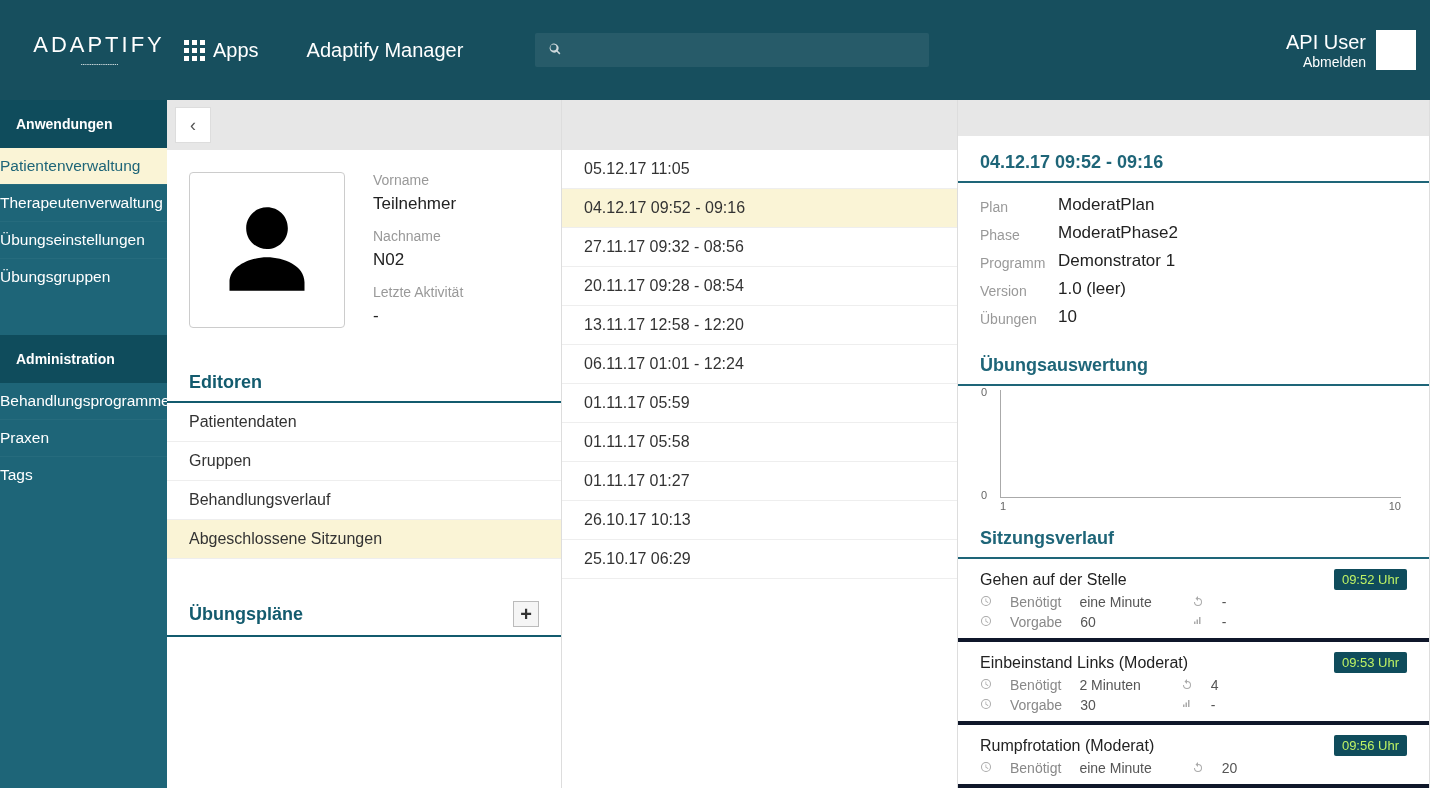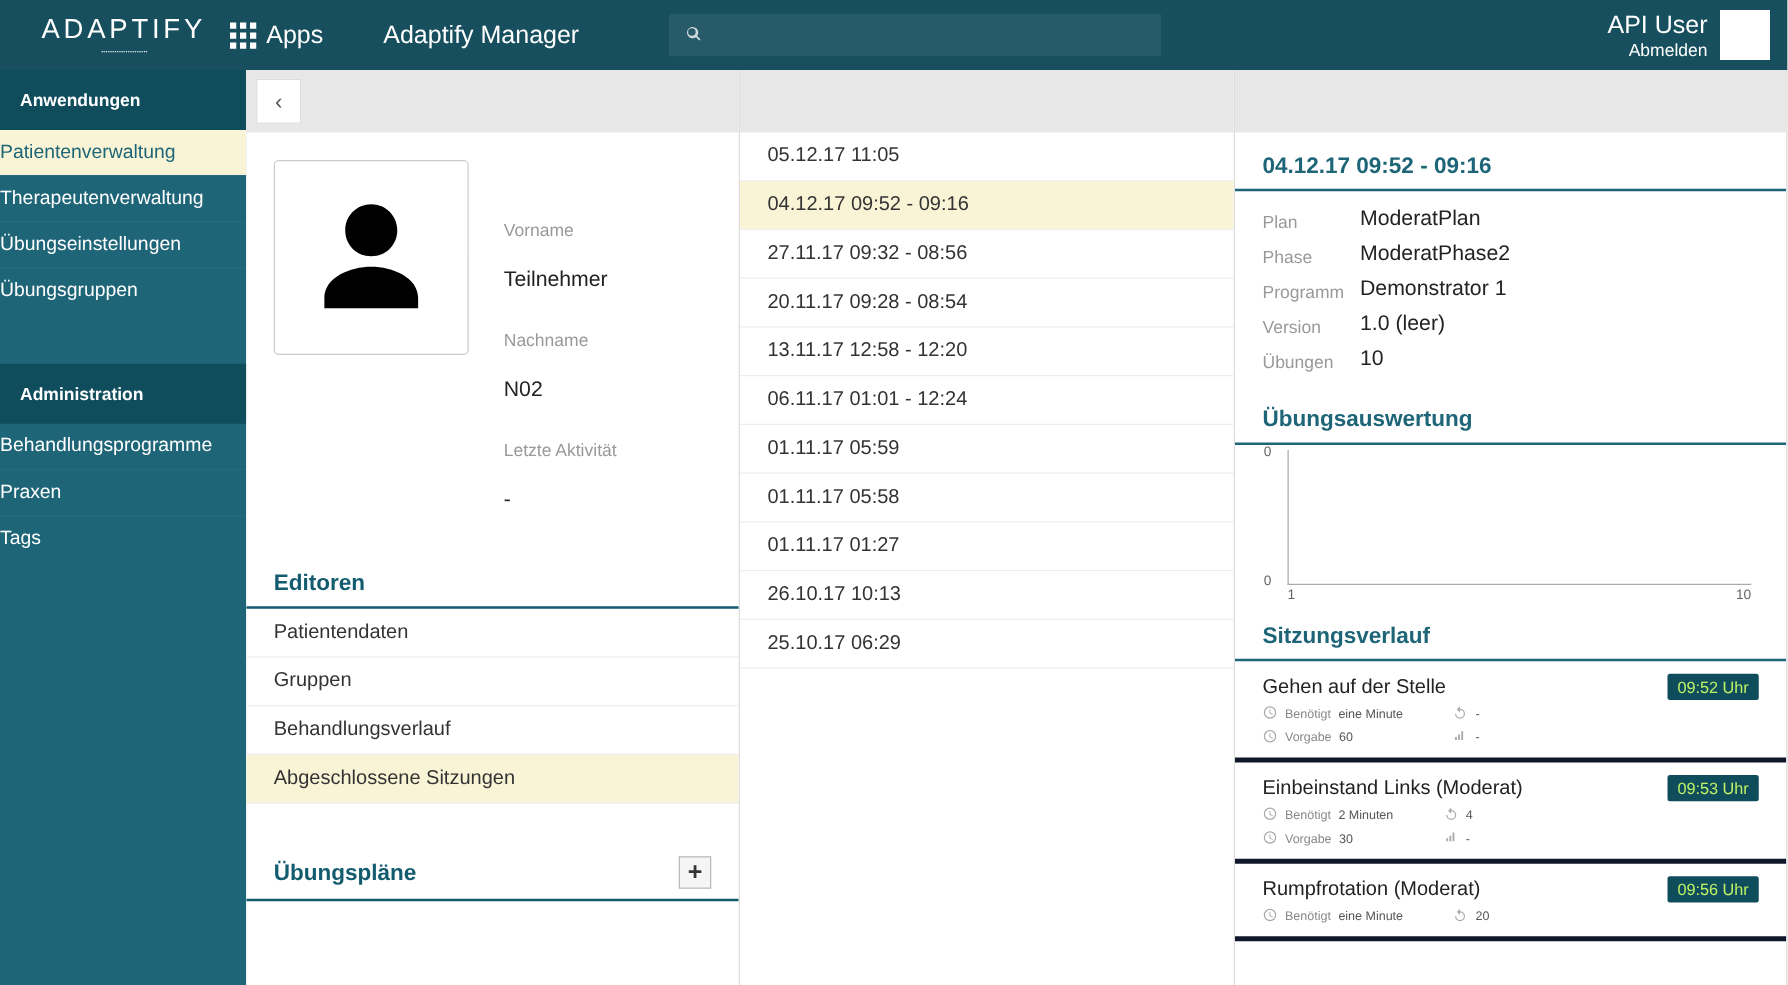--- a/index.html
+++ b/index.html
@@ -1,39 +1,39 @@
 <!DOCTYPE html>
 <html><head>
 <meta charset="utf-8">
 <style>
   * { box-sizing: border-box; margin: 0; padding: 0; }
   html, body { height: 100%; font-family: "Helvetica Neue", Arial, sans-serif; font-size: 14px; color: #333; }
   body { display: flex; flex-direction: column; background: #e7e7e7; }
 
   
-  .topbar { background: #174F5E; color: #fff; display: flex; align-items: center; height: 56px; padding: 0 14px; }
+  .topbar { background: #174F5E; color: #fff; display: flex; align-items: center; height: 100px; padding: 0 14px; }
   .logo-block { width: 170px; display:flex; flex-direction:column; align-items:center; justify-content:center; }
   .logo-text { font-family: -apple-system, "Helvetica Neue", Arial, sans-serif; font-weight: 300; letter-spacing: 3px; font-size: 22px; }
   .logo-dots { font-size: 10px; opacity: .85; letter-spacing: -1px; }
   .apps-link { display:flex; align-items:center; gap:8px; font-size: 20px; font-weight:300; cursor:pointer; }
   .apps-grid { display:grid; grid-template-columns: repeat(3, 5px); grid-auto-rows:5px; gap:3px; }
   .apps-grid span { background:#fff; width:5px; height:5px; }
   .app-title { font-size: 20px; font-weight:300; margin-left: 48px; }
   .search-box { margin-left: 72px; width: 394px; height:34px; background: rgba(255,255,255,0.07); border-radius:2px; display:flex; align-items:center; padding:0 14px; color:#cfd9dc; }
   .search-box svg { width:12px; height:12px; fill:#cfd9dc; }
   .search-box input { background:transparent; border:none; outline:none; color:#fff; margin-left:10px; width:100%; font-size:14px; }
   .spacer { flex:1; }
   .user-block { text-align:right; margin-right:10px; }
   .user-name { font-size:20px; font-weight:300; }
   .user-logout { font-size:14px; font-weight:300; }
   .user-avatar { width:40px; height:40px; background:#fff; }
 
   
   .body { flex:1; display:flex; min-height:0; }
-  .sidebar { width:197px; background:#1E6578; color:#fff; display:flex; flex-direction:column; }
+  .sidebar { width:167px; background:#1E6578; color:#fff; display:flex; flex-direction:column; }
   .side-section-header { background:#0F4C5C; font-weight:bold; font-size:14px; padding:16px 16px; }
   .side-item { padding:9px 0; font-size:15.5px; cursor:pointer; }
   .side-item + .side-item { border-top:1px solid rgba(255,255,255,0.04); }
   .side-item.active { background:#faf4d6; color:#1E6578; }
   .side-gap { height:40px; }
 
   .content { flex:1; display:flex; min-height:0; }
   .col { background:#fff; border-right:1px solid #ddd; display:flex; flex-direction:column; min-height:0; overflow:hidden; }
   .col1 { width:395px; }
   .col2 { width:396px; }
@@ -43,21 +43,21 @@
   .back-btn { width:36px; height:36px; background:#fff; border:1px solid #ddd; display:flex; align-items:center; justify-content:center; cursor:pointer; font-size:18px; color:#555; }
 
   .section-title { color:#135b6e; font-size:18px; font-weight:600; padding:16px 22px 8px; border-bottom:2px solid #135b6e; margin:0 0 0 0; }
   .section-title.flex { display:flex; align-items:center; justify-content:space-between; }
   .add-btn { width:26px; height:26px; border:1px solid #bbb; background:#f5f5f5; display:flex; align-items:center; justify-content:center; font-size:20px; color:#333; cursor:pointer; }
 
   
   .profile { display:flex; gap:28px; padding:22px; }
   .avatar-frame { width:156px; height:156px; border:1px solid #ccc; border-radius:4px; display:flex; align-items:center; justify-content:center; }
   .avatar-frame svg { width:100px; height:100px; fill:#000; }
-  .pf-fields { display:flex; flex-direction:column; gap:22px;margin-top:48px; }
+  .pf-fields { display:flex; flex-direction:column; gap:6px; }
   .pf-label { color:#999; font-size:14px; }
   .pf-value { color:#222; font-size:17px; margin-bottom:8px; }
 
   .list-item { padding:10px 22px; font-size:16px; border-bottom:1px solid #eee; cursor:pointer; }
   .list-item.active { background:#faf4d6; }
 
   
   .details-title { color:#1E6578; font-size:18px; font-weight:600; padding:16px 22px 8px; border-bottom:2px solid #1E6578; }
   .kv-row { display:flex; padding:4px 22px; align-items:flex-end; }
   .kv-key { width:78px; color:#999; font-size:14px; }
@@ -68,21 +68,21 @@
   .chart-wrap { padding:4px 18px 0 18px; }
   .chart-area { height:108px; position:relative; border-left:1px solid #aaa; border-bottom:1px solid #aaa; margin-left:24px; margin-right:10px; }
   .ytick { position:absolute; left:-20px; font-size:11px; color:#666; }
   .xlabels { display:flex; justify-content:space-between; margin-left:24px; margin-right:10px; font-size:11px; color:#666; padding-top:2px; }
 
   
   .exercise-item { padding:10px 22px 8px 22px; border-bottom:4px solid #0f172a; }
   .ex-head { display:flex; align-items:center; justify-content:space-between; }
   .ex-title { font-size:16px; color:#222; }
   .ex-time { background:#0F4C5C; color:#bef264; font-size:13px; padding:3px 8px; border-radius:2px; }
-  .ex-row { display:flex; align-items:center; gap:6px; font-size:10px; color:#555; padding-top:4px; }
+  .ex-row { display:flex; align-items:center; gap:18px; font-size:14px; color:#555; padding-top:4px; }
   .ex-row .lab { color:#888; }
   .ex-row .icon { color:#aaa; }
   .ex-cols { display:flex; gap:40px; }
   .spacer30 { height:26px; }
 
 </style>
 </head>
 <body>
 
 <div class="topbar">

